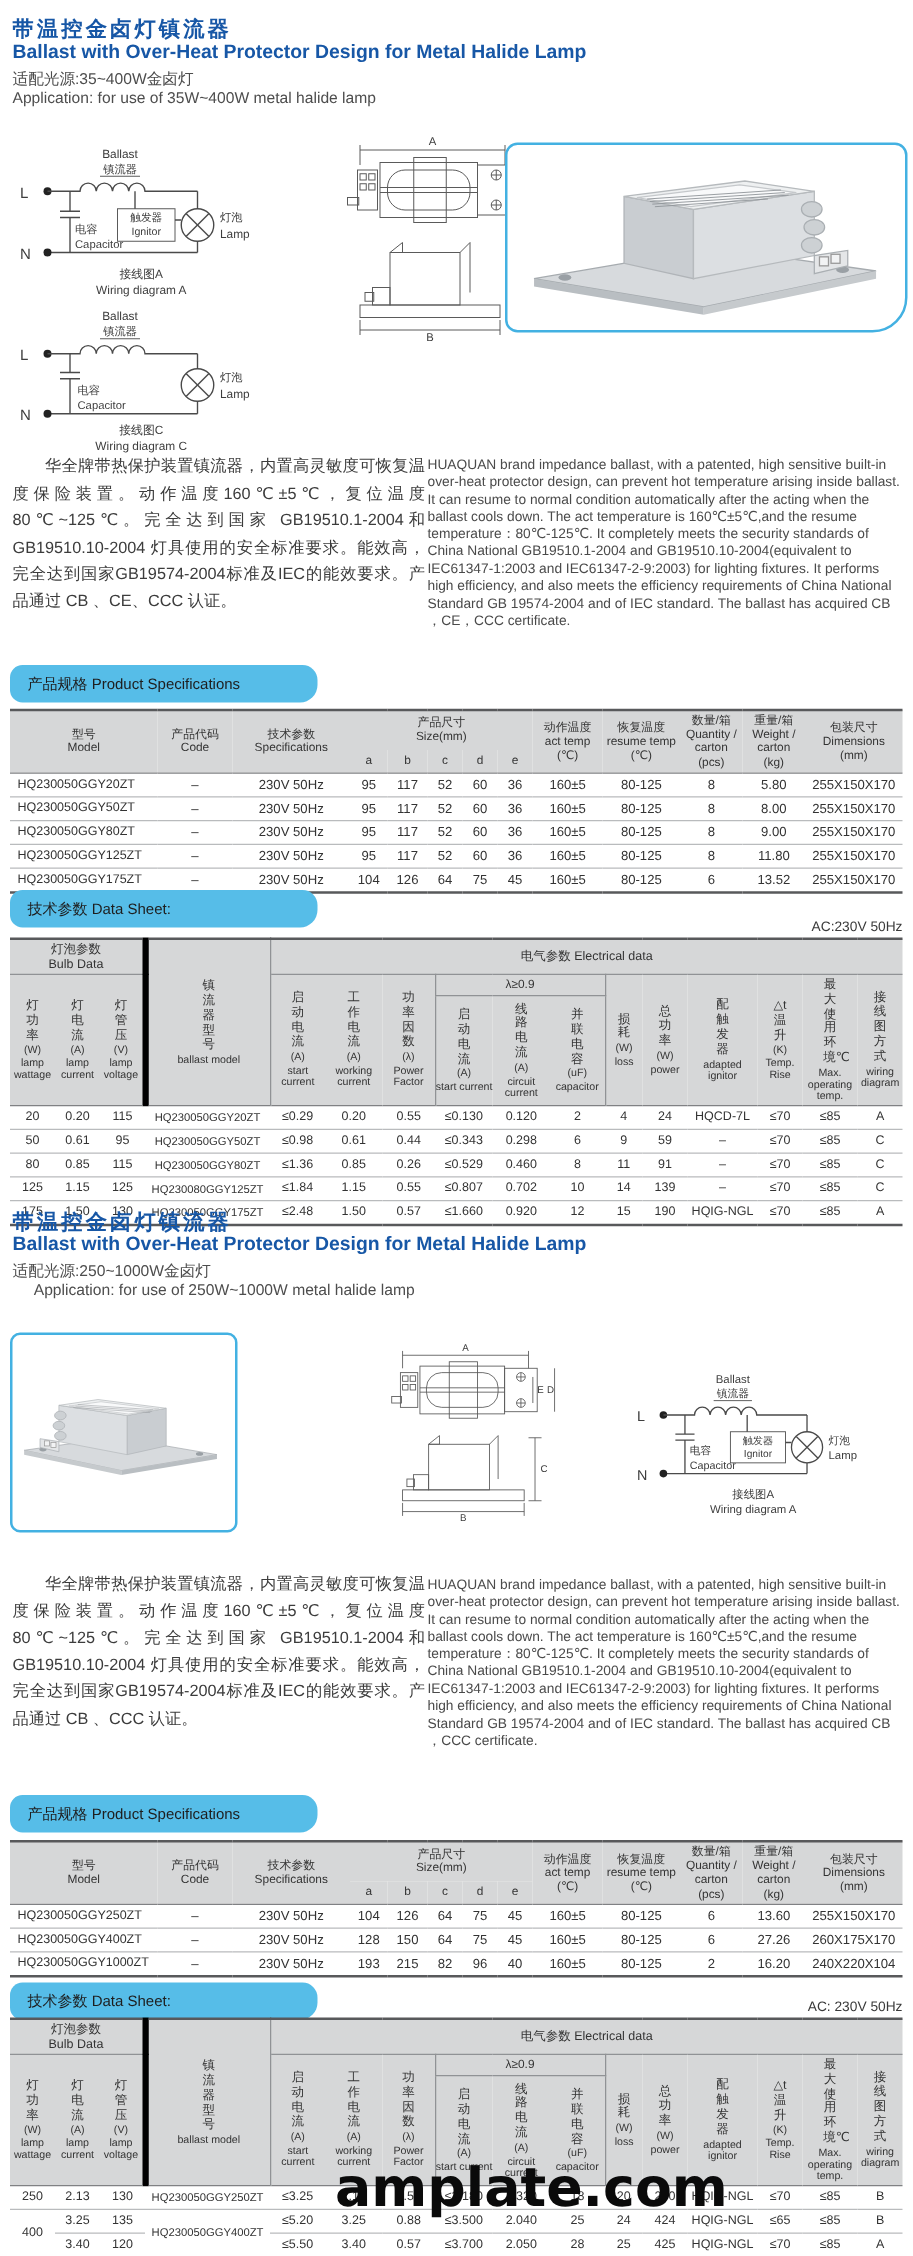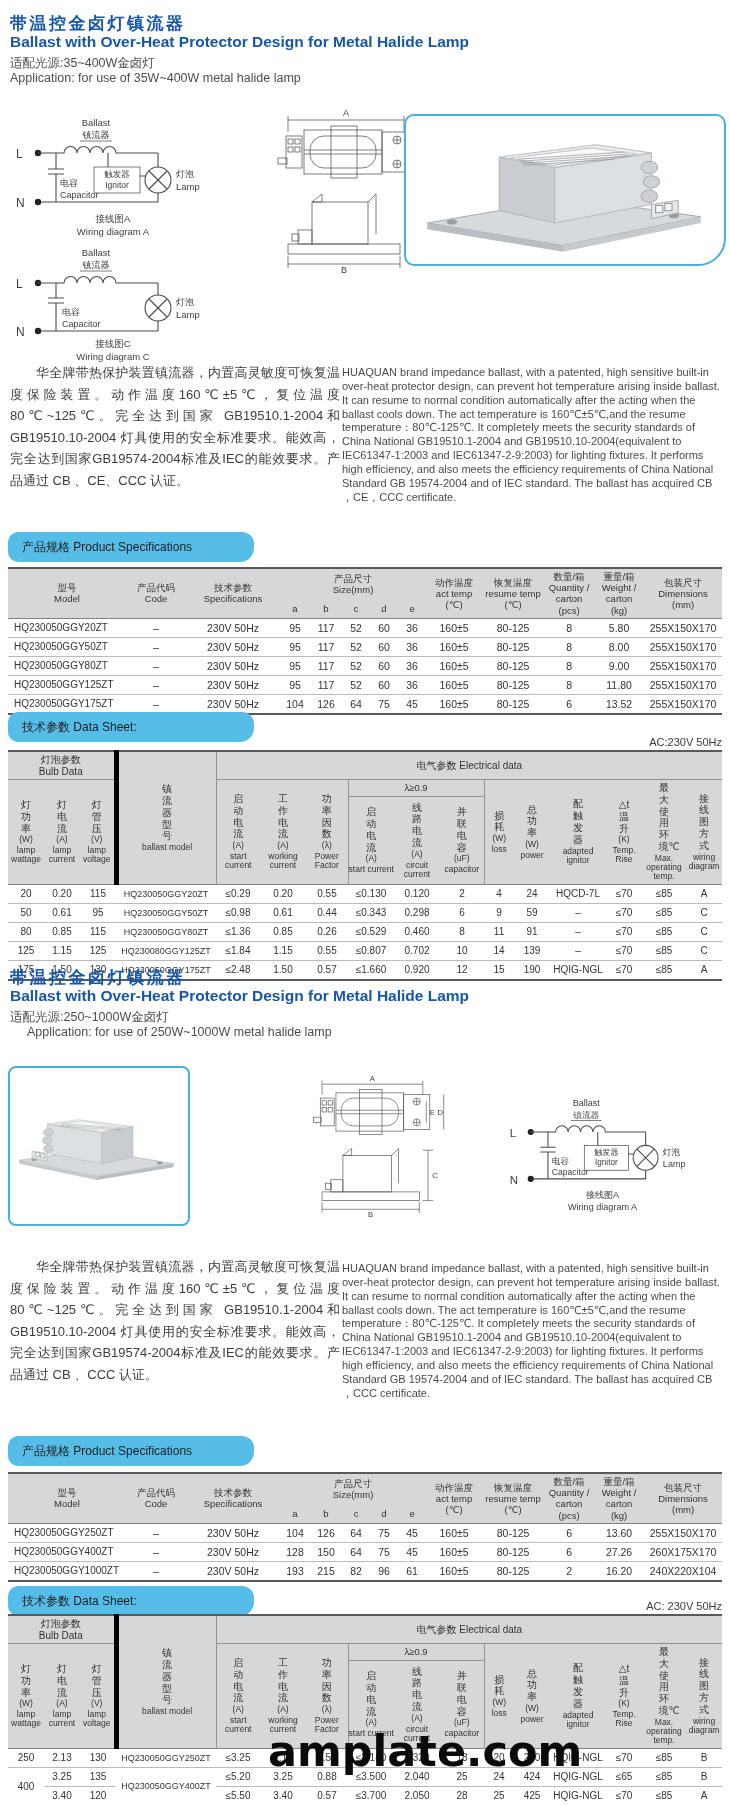--- a/index.html
+++ b/index.html
@@ -707,21 +707,21 @@
             <td>260X175X170</td>
           </tr>
           <tr>
             <td class="l">HQ230050GGY1000ZT</td>
             <td>–</td>
             <td>230V 50Hz</td>
             <td>193</td>
             <td>215</td>
             <td>82</td>
             <td>96</td>
-            <td>61</td>
+            <td>40</td>
             <td>160±5</td>
             <td>80-125</td>
             <td>2</td>
             <td>16.20</td>
             <td>240X220X104</td>
           </tr>
         </tbody>
       </table>
     </div>
 

